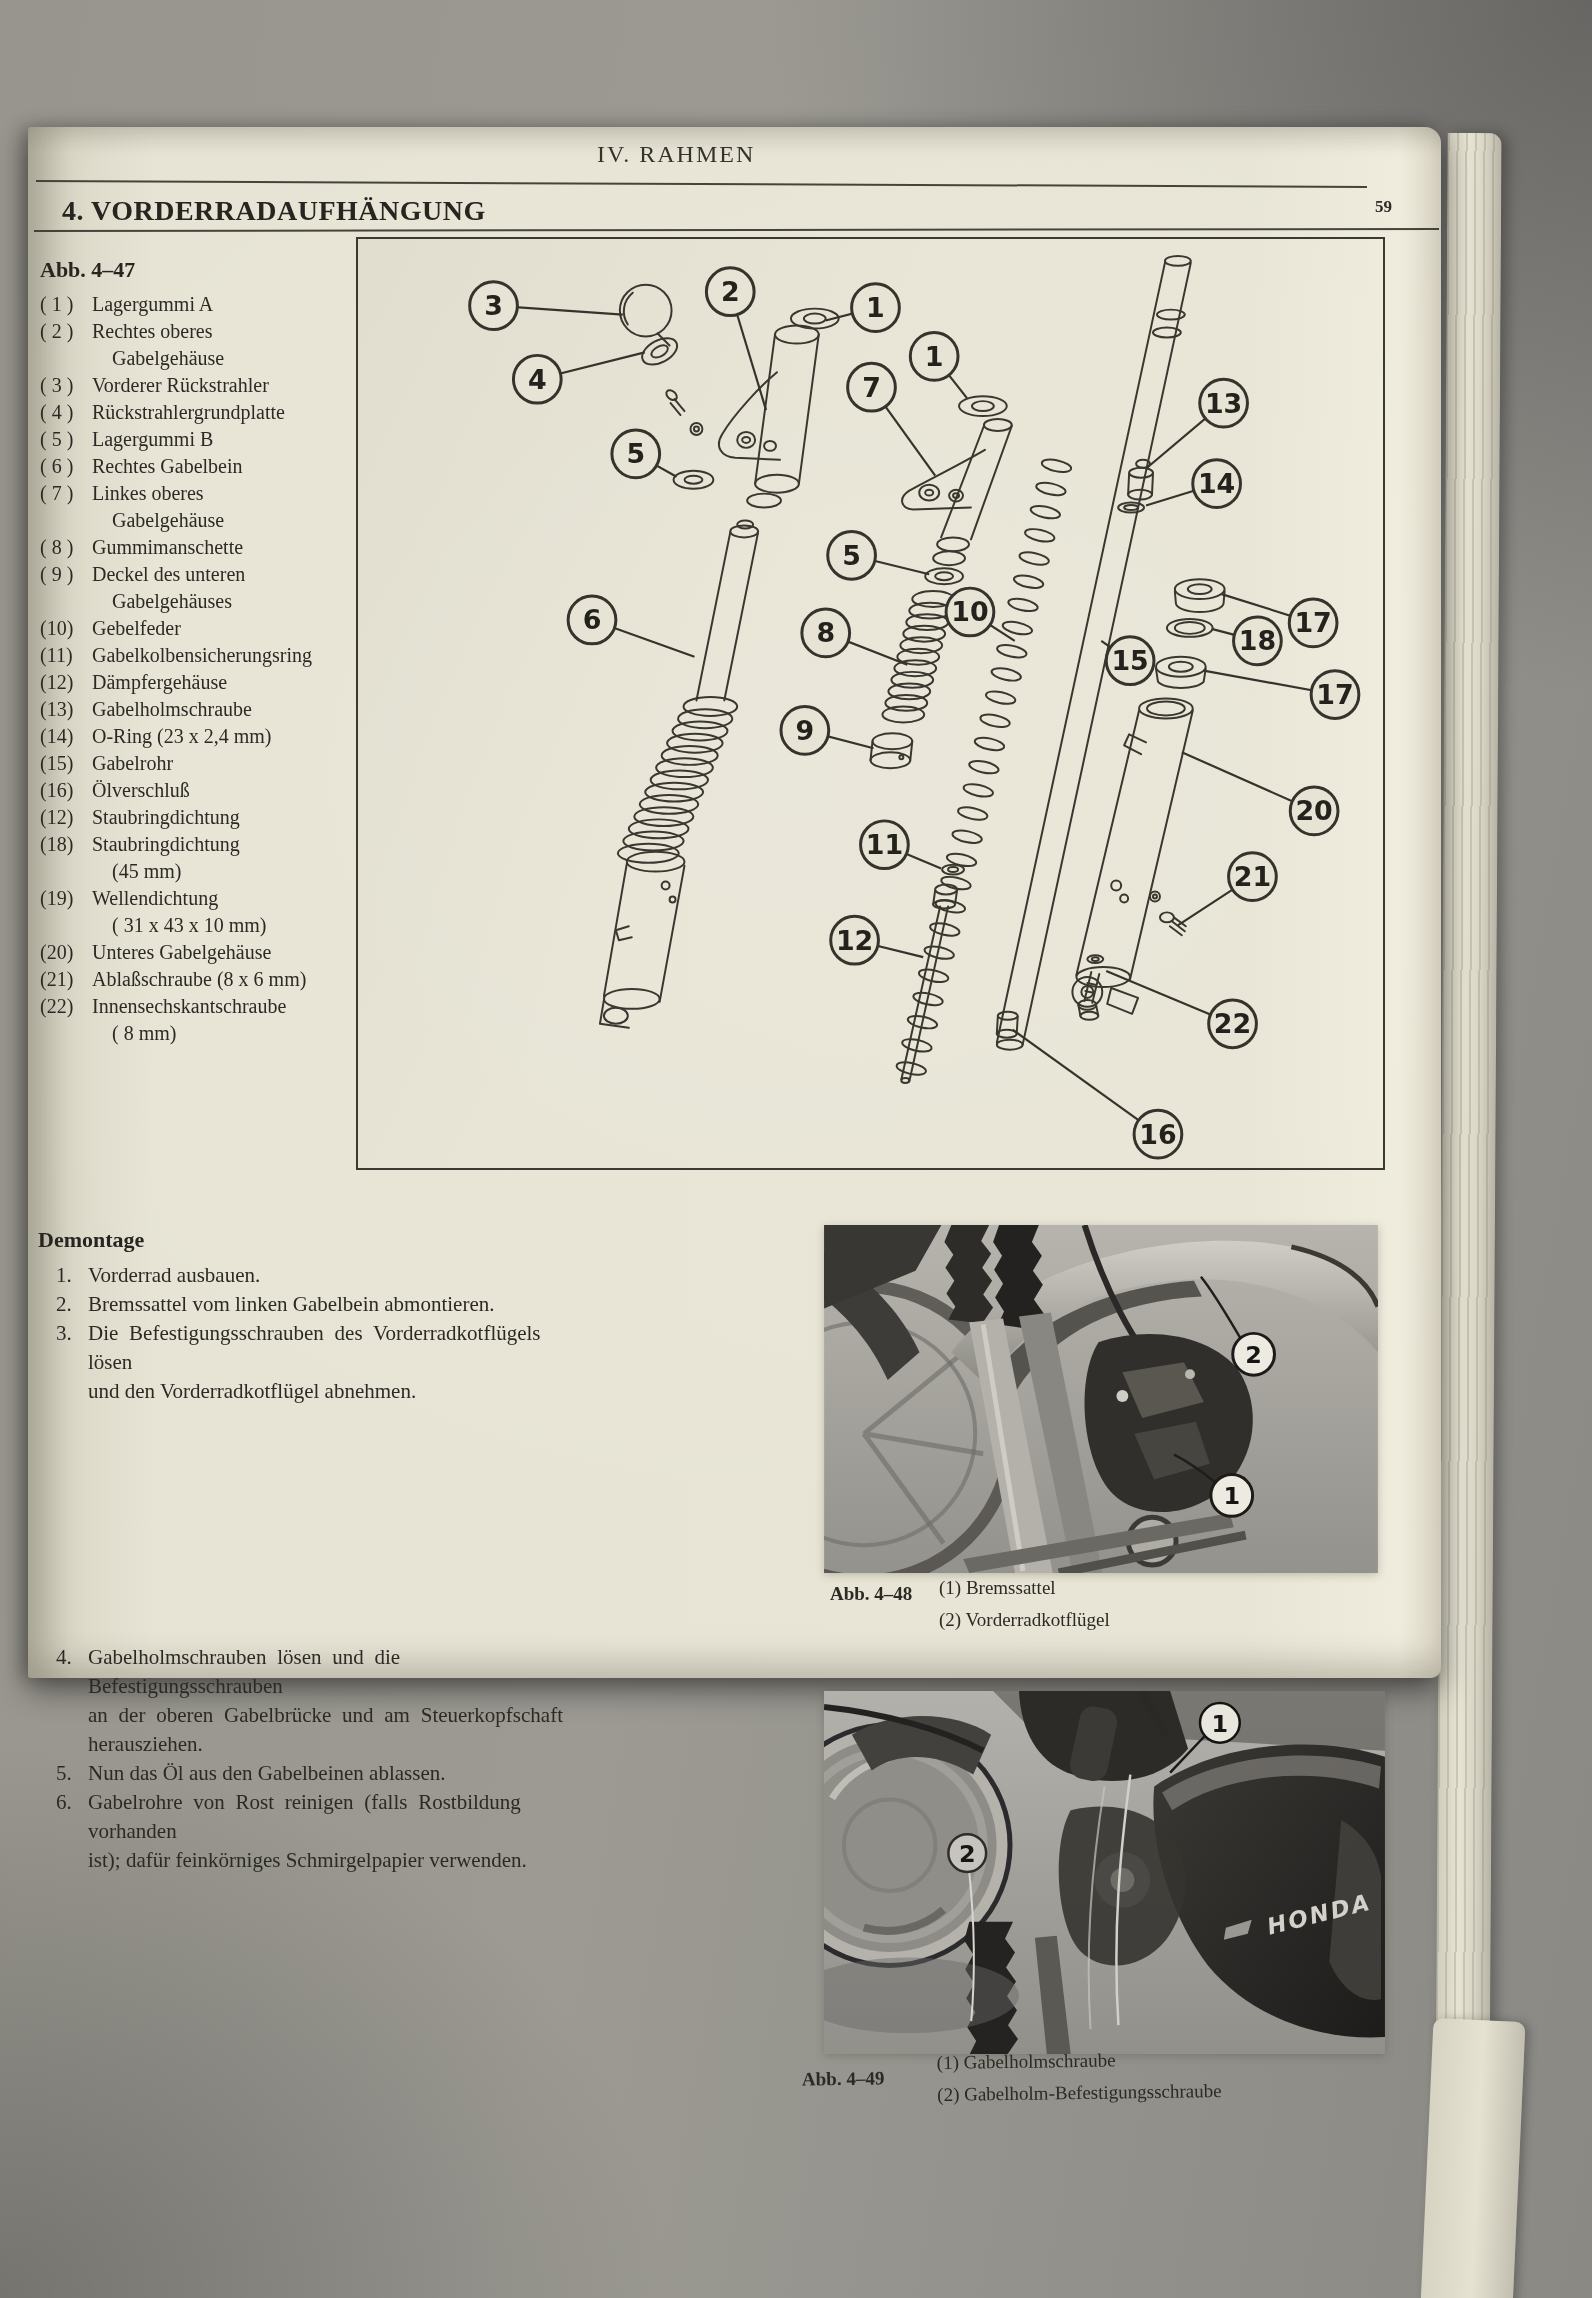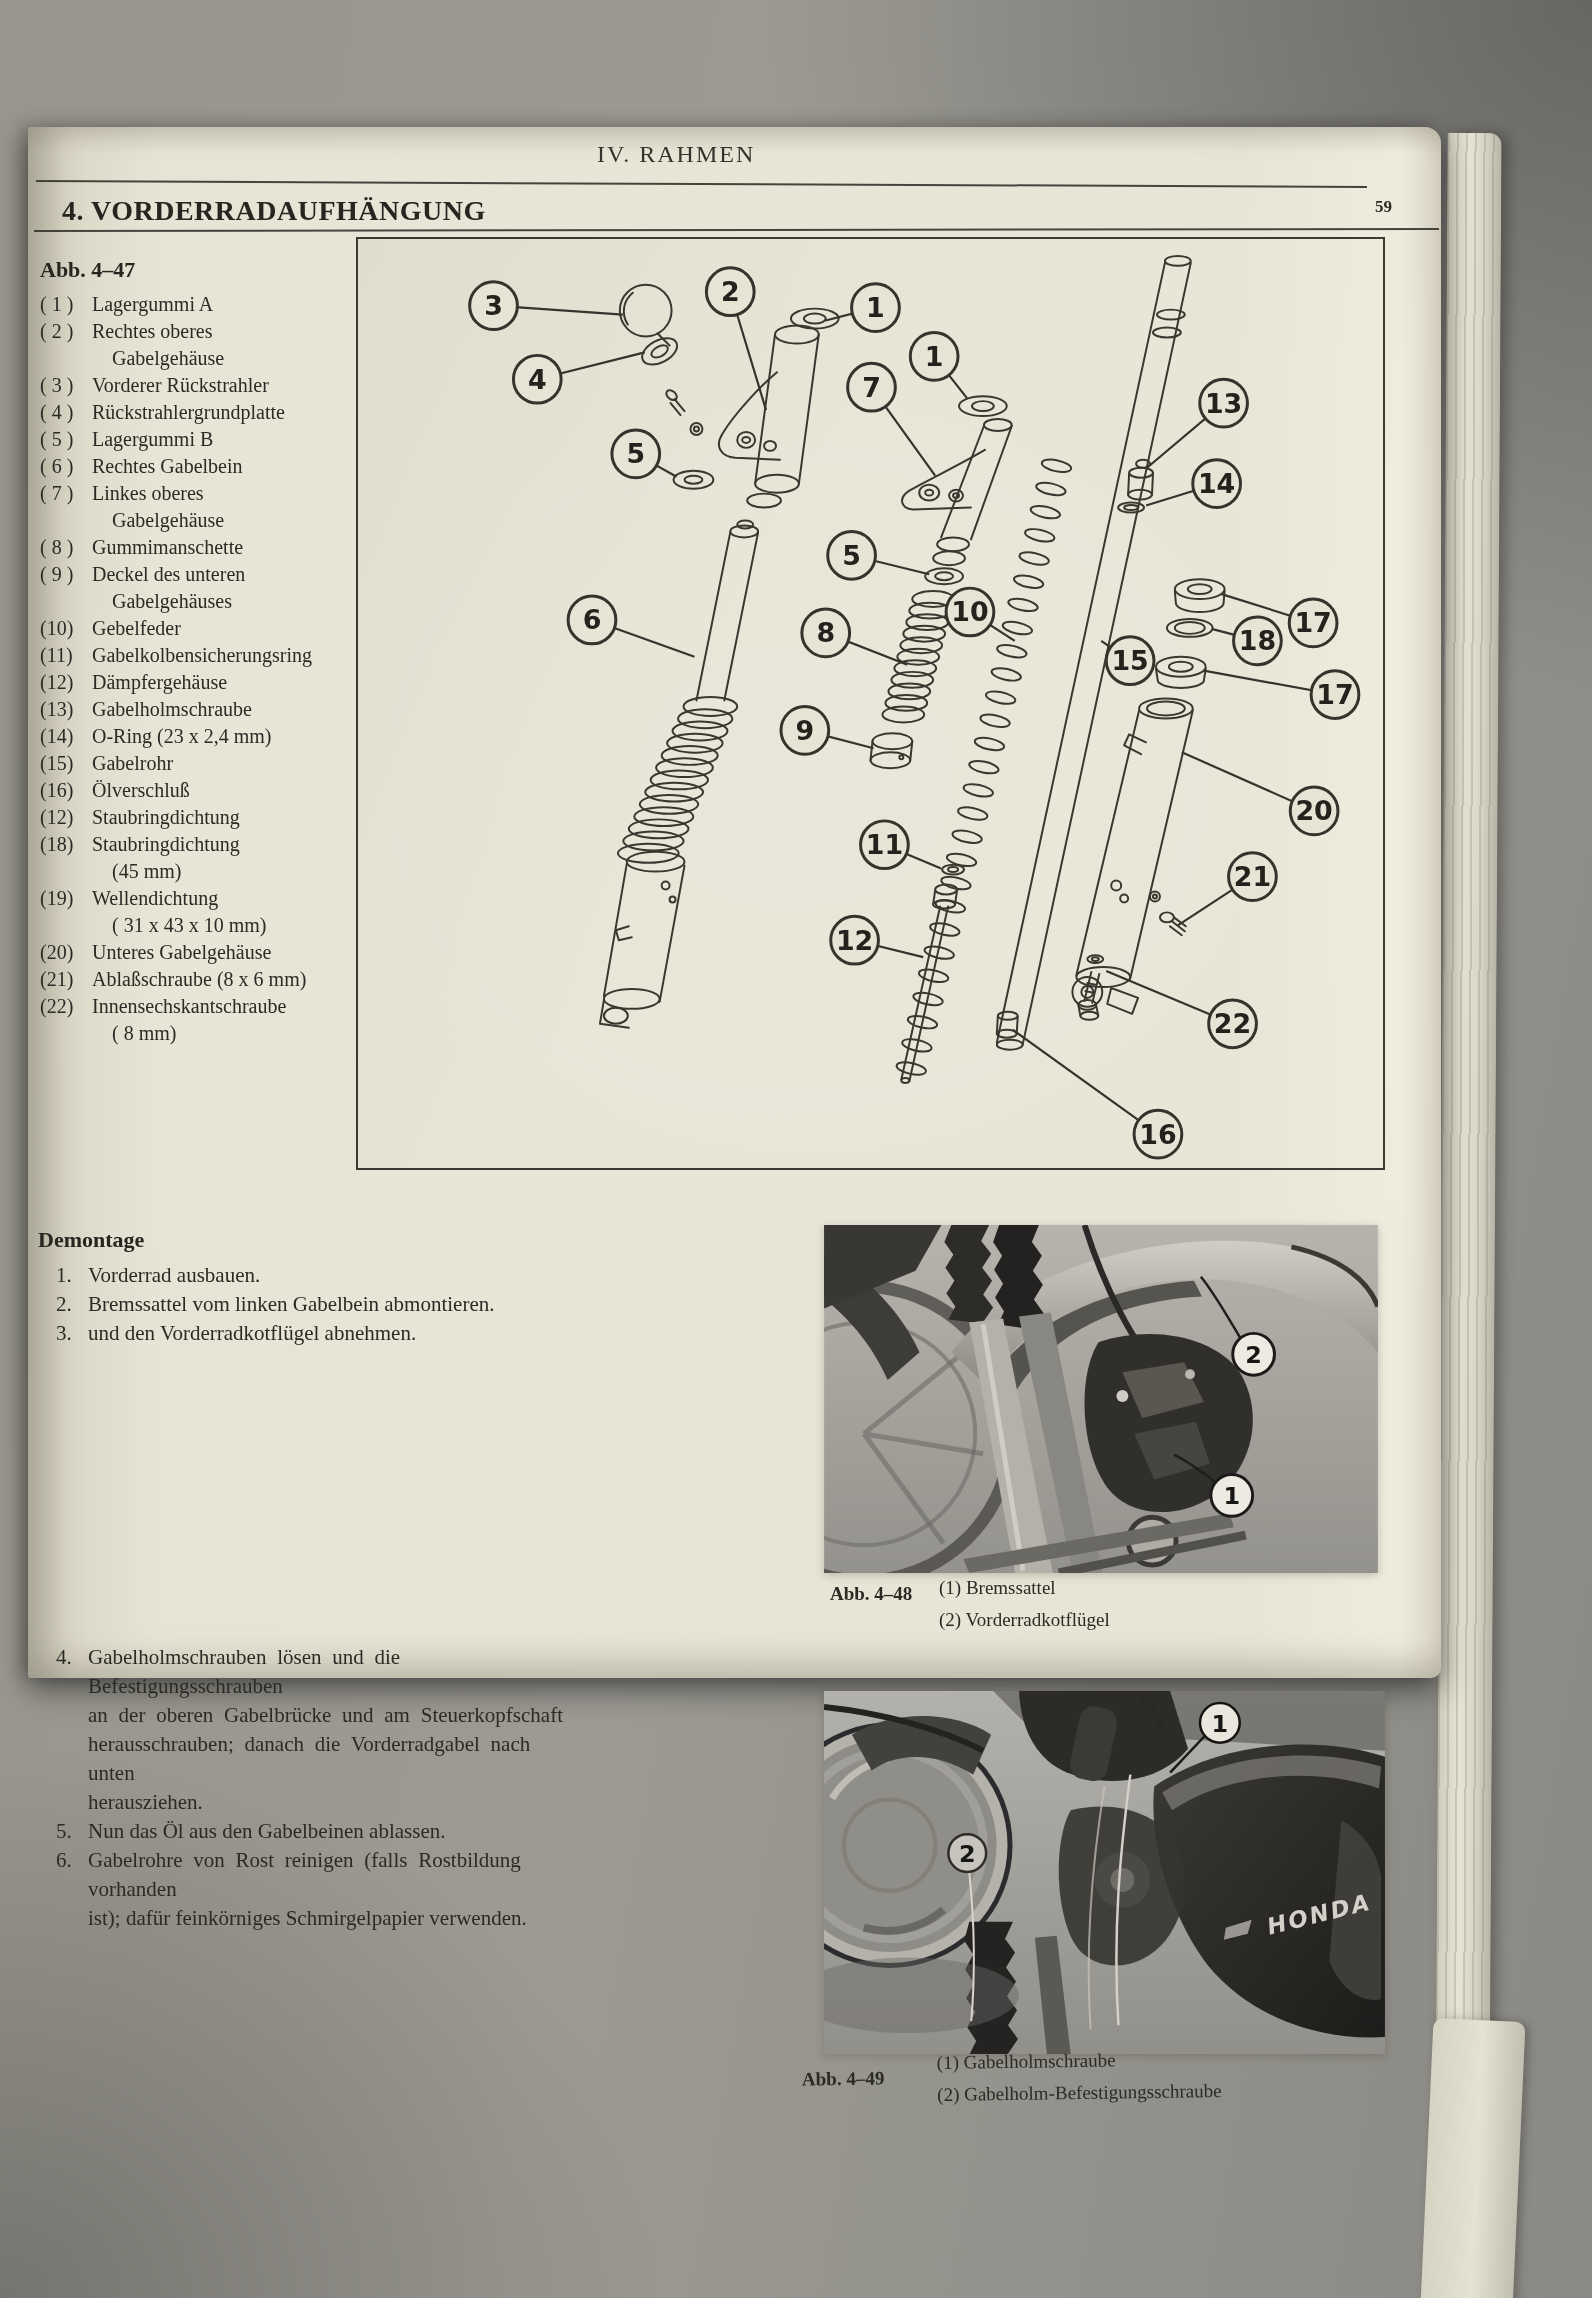--- a/index.html
+++ b/index.html
@@ -501,31 +501,31 @@
         </div>
         <div class="step">
           <span class="snum">2.</span>
           <div class="sbody">
             <div class="sline">Bremssattel vom linken Gabelbein abmontieren.</div>
           </div>
         </div>
         <div class="step">
           <span class="snum">3.</span>
           <div class="sbody">
+            <div class="sline jline">Die Befestigungsschrauben des Vorderradkotflügels lösen</div>
             <div class="sline">und den Vorderradkotflügel abnehmen.</div>
           </div>
         </div>
       </div>
     <div class="abs steps" id="steps-b">
         <div class="step">
           <span class="snum">4.</span>
           <div class="sbody">
             <div class="sline jline">Gabelholmschrauben lösen und die Befestigungsschrauben</div>
             <div class="sline jline">an der oberen Gabelbrücke und am Steuerkopfschaft</div>
-            <div class="sline jline">herausschrauben; danach die Vorderradgabel nach unten</div>
             <div class="sline">herausziehen.</div>
           </div>
         </div>
         <div class="step">
           <span class="snum">5.</span>
           <div class="sbody">
             <div class="sline">Nun das Öl aus den Gabelbeinen ablassen.</div>
           </div>
         </div>
         <div class="step">

